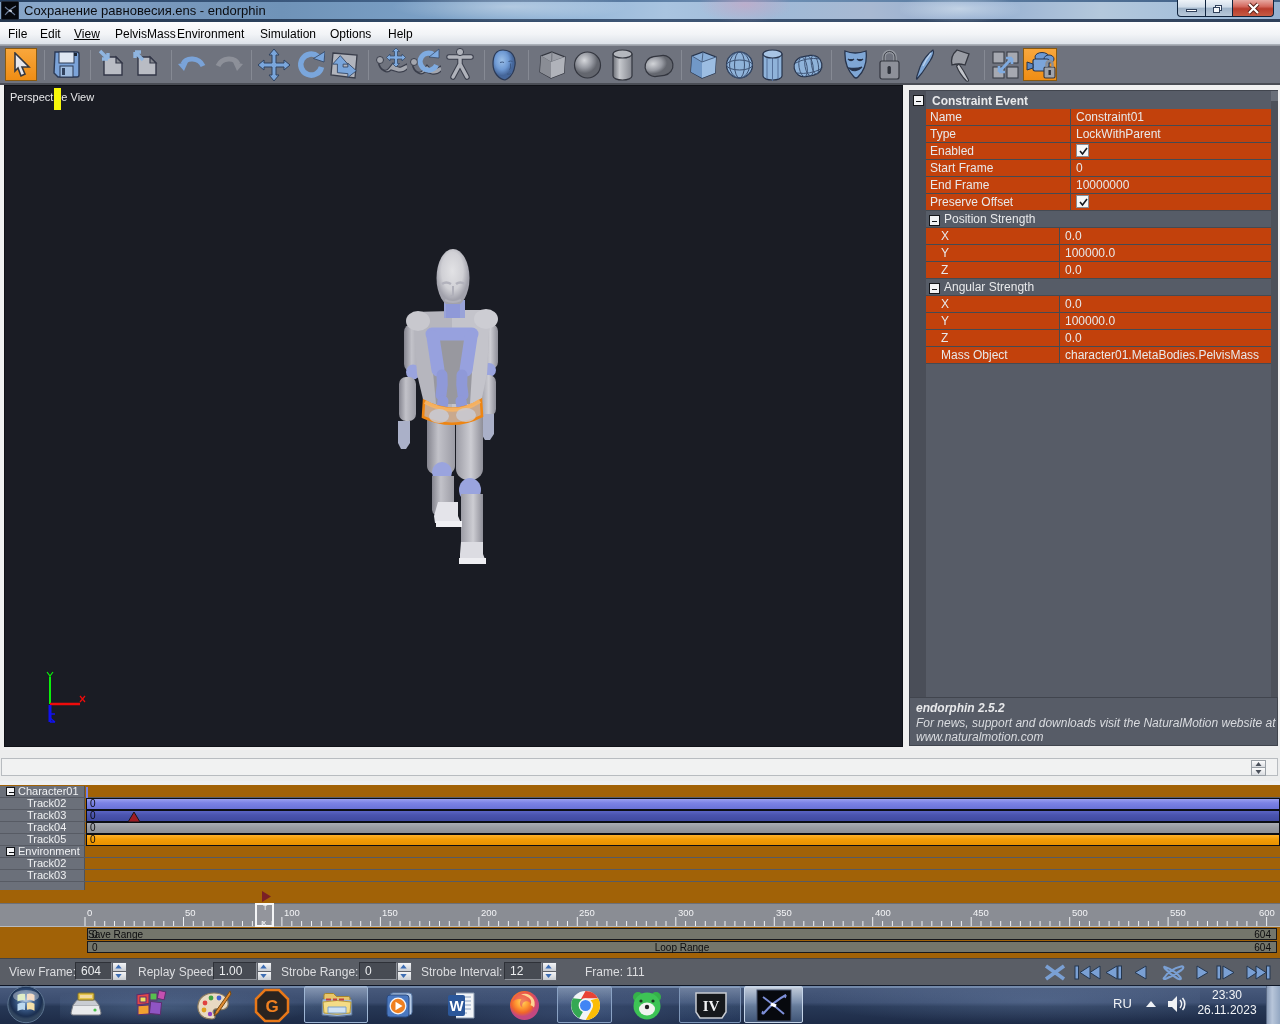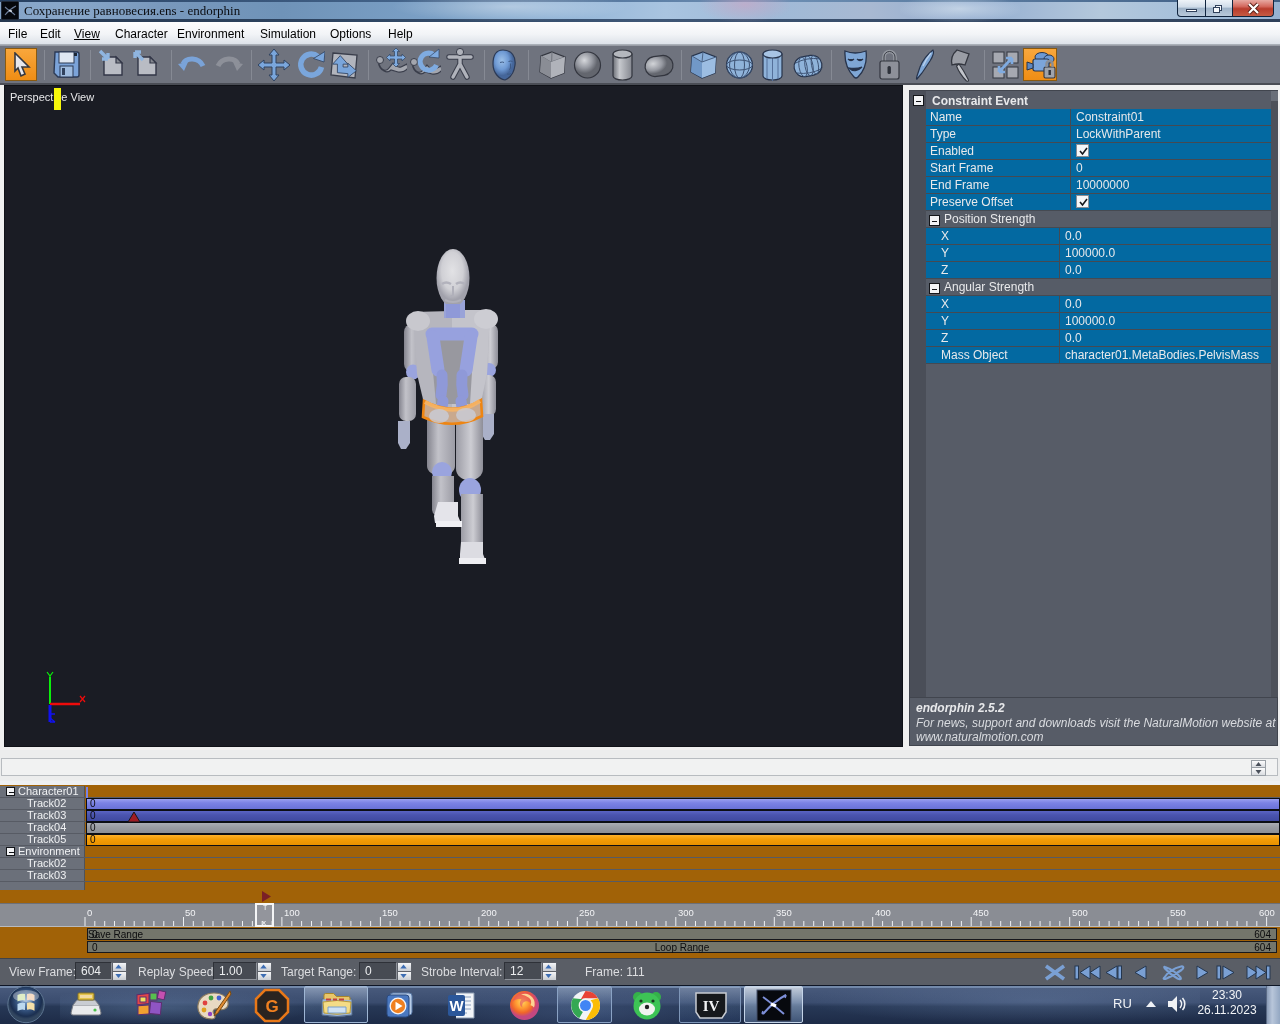--- a/index.html
+++ b/index.html
@@ -1,19 +1,19 @@
 <!DOCTYPE html>
 <html><head>
 <meta charset="utf-8">
 <style>
 html,body{margin:0;padding:0;width:1280px;height:1024px;overflow:hidden;background:#f0f0f0;font-family:"Liberation Sans",sans-serif;}
 *{box-sizing:border-box;}
 .abs{position:absolute;}
 .sep{top:4px;width:1px;height:30px;background:#565a63;border-right:1px solid #868a94;}
-.prow{height:17px;line-height:16px;background:#0369a1;border-bottom:1px solid #454a52;white-space:nowrap;overflow:hidden;}
+.prow{height:17px;line-height:16px;background:#c2410c;border-bottom:1px solid #454a52;white-space:nowrap;overflow:hidden;}
 .prow .pl{float:left;width:145px;padding-left:4px;border-right:1px solid #454a52;height:16px;}
 .prow .pl.ind{padding-left:15px;width:134px;}
 .prow .pv{float:left;padding-left:5px;height:16px;}
 .prow.grp{background:#565c67;}
 .pbox{display:inline-block;width:11px;height:11px;background:#f2f3f5;border:1px solid #14161a;position:relative;}
 .pbox::after{content:"";position:absolute;left:2px;top:4.5px;width:5px;height:1.5px;background:#14161a;}
 .chk{display:inline-block;width:13px;height:13px;background:#f6f7f8;border:1px solid #8a8e96;margin-top:1px;line-height:9px;}
 .chk svg{display:block;margin:1px 0 0 1px;}
 .trow{position:relative;height:12px;line-height:11px;border-bottom:1px solid #575b64;font-size:11px;}
 .trow .tname{margin-left:27px;}
@@ -26,21 +26,21 @@
 .spn{position:absolute;top:3px;width:15px;height:18px;}
 .spn::before{content:"";position:absolute;left:0;top:0;width:13px;height:8px;background:linear-gradient(#f4f5f7,#c9cdd3);border:1px solid #5e626a;}
 .spn::after{content:"";position:absolute;left:0;top:9px;width:13px;height:8px;background:linear-gradient(#f4f5f7,#c9cdd3);border:1px solid #5e626a;}
 .spn svg{position:relative;z-index:2;}
 #stage{position:relative;width:1280px;height:1024px;}
 </style>
 </head>
 <body>
 <div id="stage">
 
-<div class="abs" id="titlebar" style="left:0;top:0;width:1280px;height:22px;background:linear-gradient(90deg,#85a4c8 0%,#8aa8ca 5%,#7898bc 13%,#6f93b8 22%,#7ba0c6 34%,#94b6d8 44%,#a9c4e0 52%,#9fbad8 60%,#a8b9d2 68%,#93add0 76%,#b4c8dc 86%,#a5bfda 93%,#96b2d2 100%);font-family:Liberation Serif, serif;">
+<div class="abs" id="titlebar" style="left:0;top:0;width:1280px;height:22px;background:linear-gradient(90deg,#85a4c8 0%,#8aa8ca 5%,#7898bc 13%,#6f93b8 22%,#7ba0c6 34%,#94b6d8 44%,#a9c4e0 52%,#9fbad8 60%,#a8b9d2 68%,#93add0 76%,#b4c8dc 86%,#a5bfda 93%,#96b2d2 100%);">
   <div class="abs" style="left:0;top:0;width:1280px;height:2px;background:linear-gradient(90deg,#274061,#4a6c94 40%,#6d8fb4 60%,#3d5c82);"></div>
   <div class="abs" style="left:0;top:19px;width:1280px;height:3px;background:linear-gradient(90deg,#16263c,#2c4464 50%,#1b2b44);opacity:.85;"></div>
   <div class="abs" style="left:390px;top:0;width:240px;height:22px;background:radial-gradient(ellipse at 50% 30%,rgba(255,255,255,.35),rgba(255,255,255,0) 70%);"></div>
   <div class="abs" style="left:700px;top:0;width:90px;height:22px;background:radial-gradient(ellipse at 50% 20%,rgba(214,160,190,.5),rgba(214,160,190,0) 75%);"></div>
   <div class="abs" style="left:900px;top:0;width:120px;height:22px;background:radial-gradient(ellipse at 50% 40%,rgba(230,240,246,.55),rgba(230,240,246,0) 75%);"></div>
 
   <svg class="abs" style="left:1px;top:1px" width="18" height="19" viewBox="0 0 18 19">
     <rect x="0" y="0" width="18" height="19" fill="#05070c"></rect>
     <rect x="0" y="0" width="18" height="19" fill="none" stroke="#3a4a62" stroke-width="1"></rect>
     <path d="M4 14 C7 10,11 7,15 5 M4 6 C7 9,11 11,14 14" stroke="#6c7c98" stroke-width="1.1" fill="none"></path>
@@ -62,21 +62,21 @@
             <path d="M3 2 L12 11 M12 2 L3 11" stroke="#ffffff" stroke-width="2.2" fill="none"></path>
           </svg>
     </div>
   </div>
 </div>
 
 <div class="abs" id="menubar" style="left:0;top:22px;width:1280px;height:23px;background:linear-gradient(#fdfdfe 0%,#f2f4f7 55%,#dde2e9 100%);border-bottom:1px solid #aab0b8;font-size:12px;color:#000;">
   <span class="abs" style="left:8px;top:5px;">File</span>
   <span class="abs" style="left:40px;top:5px;">Edit</span>
   <span class="abs" style="left:74px;top:5px;text-decoration:underline;">View</span>
-  <span class="abs" style="left:115px;top:5px;">Character</span>
+  <span class="abs" style="left:115px;top:5px;">PelvisMass</span>
   <span class="abs" style="left:177px;top:5px;">Environment</span>
   <span class="abs" style="left:260px;top:5px;">Simulation</span>
   <span class="abs" style="left:330px;top:5px;">Options</span>
   <span class="abs" style="left:388px;top:5px;">Help</span>
 </div>
 
 <div class="abs" id="toolbar" style="left:0;top:45px;width:1280px;height:40px;background:#6f737e;border-top:1px solid #999da6;">
   <div class="abs" style="left:0;top:37px;width:1280px;height:3px;background:#4a4d55;"></div>
   <div class="sep abs" style="left:44px"></div>
       <div class="sep abs" style="left:90px"></div>
@@ -552,21 +552,21 @@
   <span class="abs" style="left:138px;top:6px;">Replay Speed:</span>
   <div class="fld" style="left:213px;width:44px;">
         <span>1.00</span>
       </div>
       <div class="spn" style="left:257px;">
         <svg width="15" height="19" viewBox="0 0 15 19" style="position:absolute;left:0;top:0;">
           <path d="M6.5 2.5 l3.2 4 h-6.4 z" fill="#3c6db4"></path>
           <path d="M6.5 16 l3.2 -4 h-6.4 z" fill="#3c6db4"></path>
         </svg>
       </div>
-  <span class="abs" style="left:281px;top:6px;">Target Range:</span>
+  <span class="abs" style="left:281px;top:6px;">Strobe Range:</span>
   <div class="fld" style="left:359px;width:38px;">
         <span>0</span>
       </div>
       <div class="spn" style="left:397px;">
         <svg width="15" height="19" viewBox="0 0 15 19" style="position:absolute;left:0;top:0;">
           <path d="M6.5 2.5 l3.2 4 h-6.4 z" fill="#3c6db4"></path>
           <path d="M6.5 16 l3.2 -4 h-6.4 z" fill="#3c6db4"></path>
         </svg>
       </div>
   <span class="abs" style="left:421px;top:6px;">Strobe Interval:</span>

